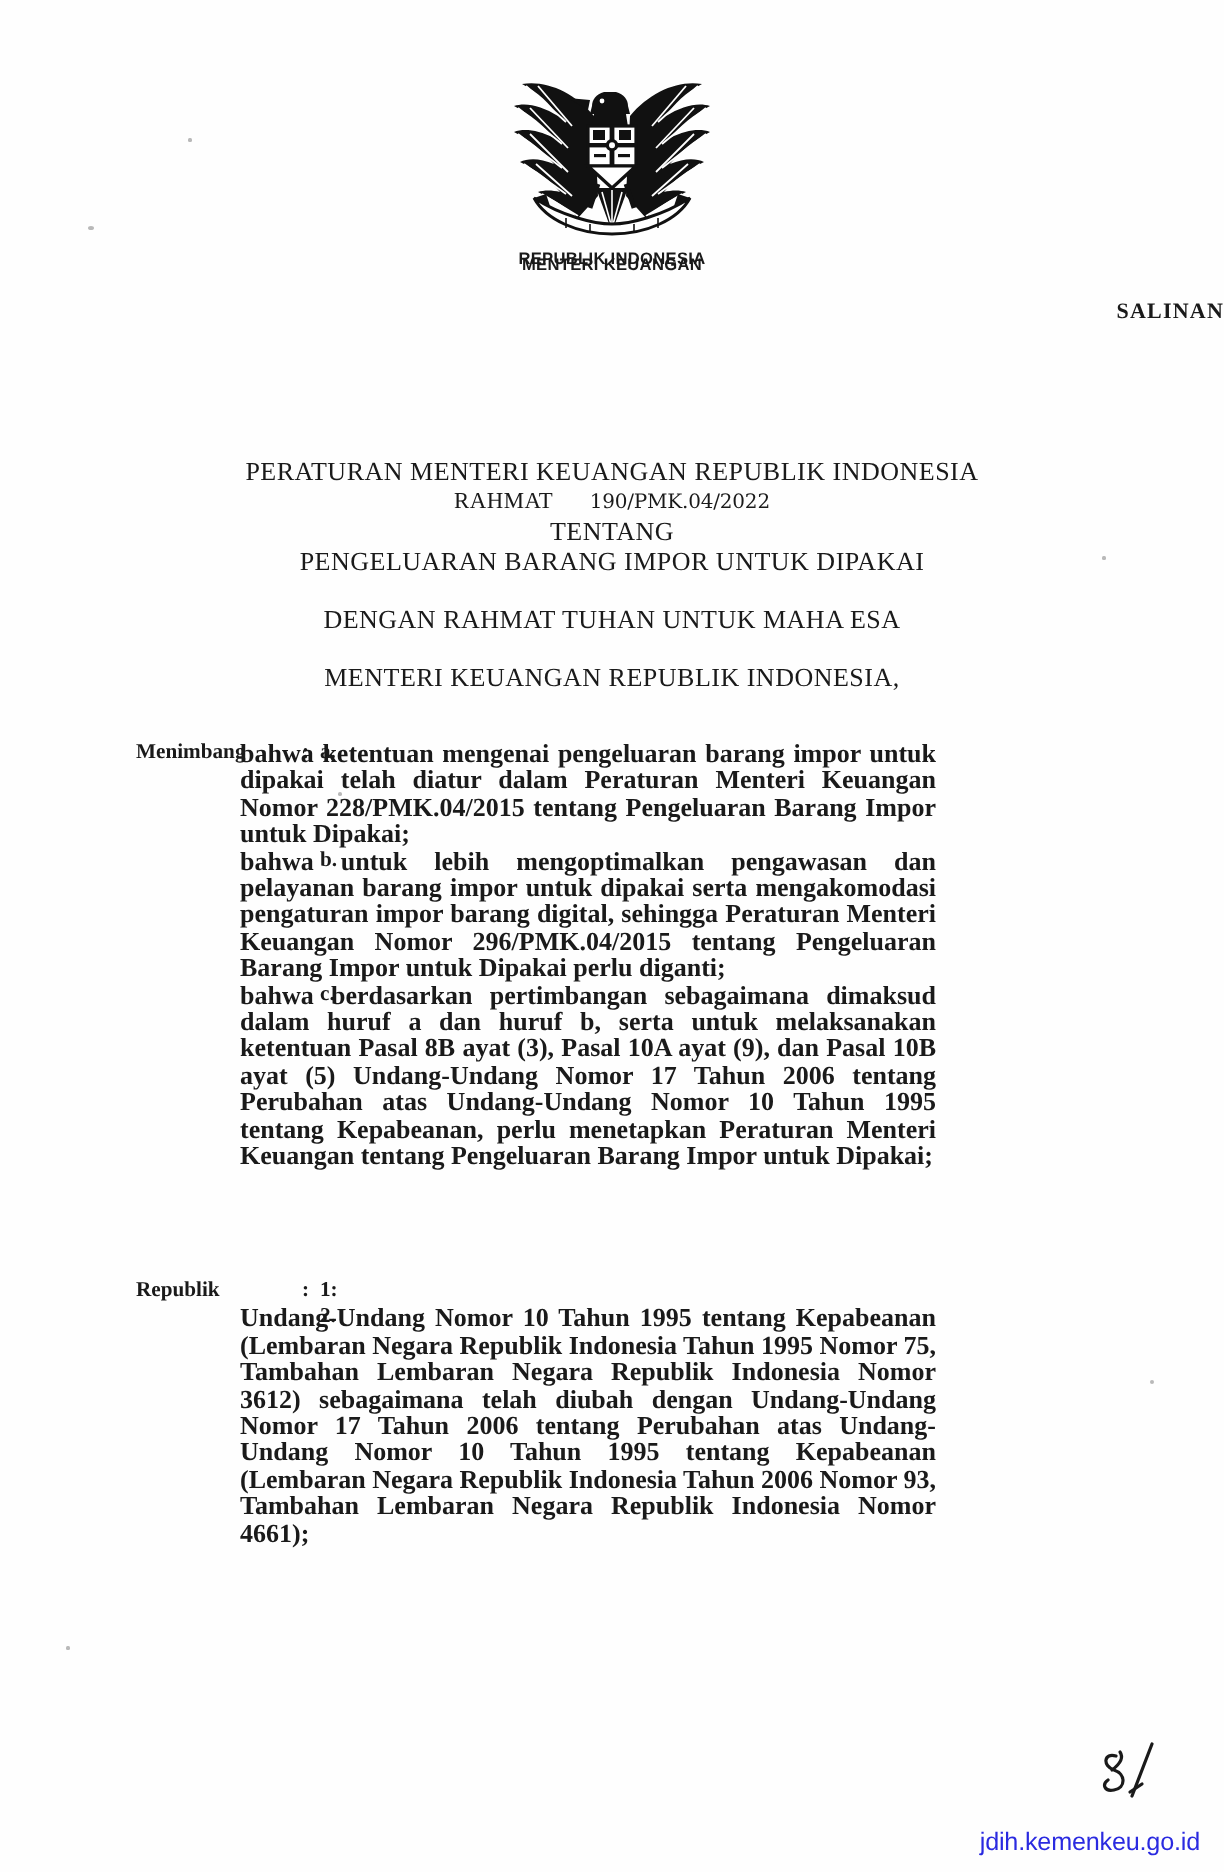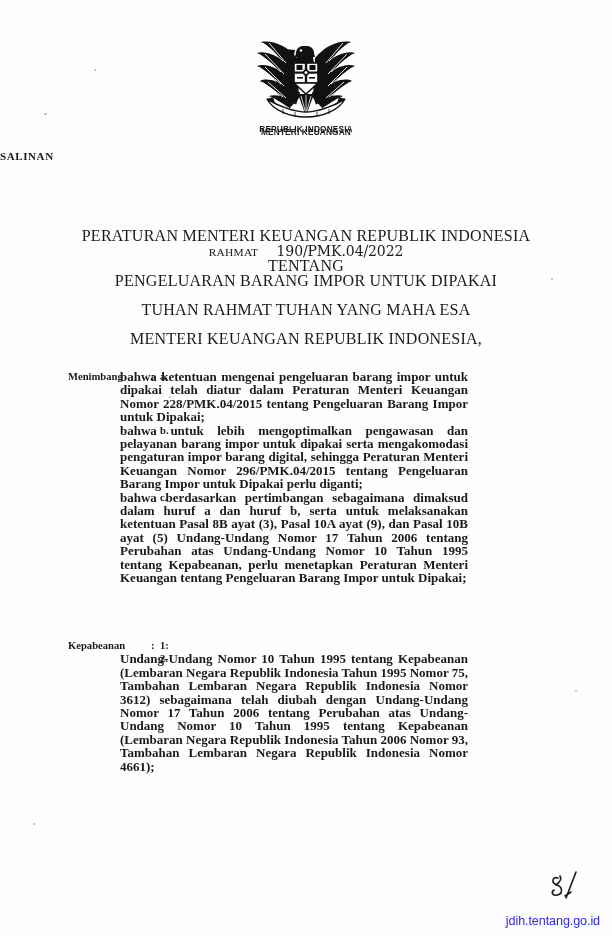--- a/index.html
+++ b/index.html
@@ -49,50 +49,50 @@
     letter-spacing: 0.15px;
     color: #1a1a1a;
   }
   .hdr-1 { top: 127px; }
   .hdr-2 { top: 124px; }
   .salinan {
     position: absolute;
     left: 0;
     width: 612px;
     top: 150px;
-    text-align: left;
+    text-align: right;
     font-family: "Liberation Serif", "DejaVu Serif", serif;
     font-weight: bold;
     font-size: 11px;
     letter-spacing: 0.6px;
   }
 
   
   .title-block {
     position: absolute;
     left: 0;
     width: 612px;
     top: 229px;
     text-align: center;
   }
   .title-line {
-    font-size: 16px;
+    font-size: 13px;
     line-height: 14.6px;
     letter-spacing: 0.25px;
     white-space: nowrap;
   }
   .nomor-line {
     font-size: 11.4px;
     line-height: 14.6px;
     letter-spacing: 0.25px;
     white-space: nowrap;
   }
   .nomor-num {
     font-family: "DejaVu Serif", "Liberation Serif", serif;
-    font-size: 14px;
+    font-size: 10px;
     letter-spacing: -0.1px;
     margin-left: 12px;
   }
   .gap-a { height: 15px; }
   .gap-b { height: 14px; }
 
   
   .clause {
     position: absolute;
     left: 0;
@@ -252,21 +252,21 @@
 
   <div class="title-block">
     <div class="title-line">PERATURAN MENTERI KEUANGAN REPUBLIK INDONESIA</div>
     <div class="nomor-line">
       <span>RAHMAT</span>&nbsp;
       <span class="nomor-num">190/PMK.04/2022</span>
     </div>
     <div class="title-line">TENTANG</div>
     <div class="title-line">PENGELUARAN BARANG IMPOR UNTUK DIPAKAI</div>
     <div class="gap-a"></div>
-    <div class="title-line">TUHAN RAHMAT TUHAN YANG MAHA ESA</div>
+    <div class="title-line">DENGAN RAHMAT TUHAN UNTUK MAHA ESA</div>
     <div class="gap-b"></div>
     <div class="title-line">MENTERI KEUANGAN REPUBLIK INDONESIA,</div>
   </div>
 
   <div class="clause" style="top:370px;">
 
     <div class="clause-row">
       <span class="lbl">Menimbang</span>
       <span class="colon">:</span>
       <span class="marker">a.</span>
@@ -281,36 +281,36 @@
     <div class="clause-row">
       <span class="marker">c.</span>
       <div class="para">bahwa berdasarkan pertimbangan sebagaimana dimaksud dalam huruf a dan huruf b, serta untuk melaksanakan ketentuan Pasal 8B ayat (3), Pasal 10A ayat (9), dan Pasal 10B ayat (5) Undang-Undang Nomor 17 Tahun 2006 tentang Perubahan atas Undang-Undang Nomor 10 Tahun 1995 tentang Kepabeanan, perlu menetapkan Peraturan Menteri Keuangan tentang Pengeluaran Barang Impor untuk Dipakai;</div>
     </div>
 
   </div>
 
   <div class="clause" style="top:639px;">
 
     <div class="clause-row">
-      <span class="lbl">Kepabeanan</span>
+      <span class="lbl">Republik</span>
       <span class="colon">:</span>
       <span class="marker">1:</span>
     </div>
 
     <div class="clause-row">
       <span class="marker">2.</span>
       <div class="para">Undang-Undang Nomor 10 Tahun 1995 tentang Kepabeanan (Lembaran Negara Republik Indonesia Tahun 1995 Nomor 75, Tambahan Lembaran Negara Republik Indonesia Nomor 3612) sebagaimana telah diubah dengan Undang-Undang Nomor 17 Tahun 2006 tentang Perubahan atas Undang-Undang Nomor 10 Tahun 1995 tentang Kepabeanan (Lembaran Negara Republik Indonesia Tahun 2006 Nomor 93, Tambahan Lembaran Negara Republik Indonesia Nomor 4661);</div>
     </div>
 
   </div>
 
   <svg class="hand-mark" viewBox="0 0 52 48">
     <g fill="none" stroke="#1a1a1a" stroke-width="1.6" stroke-linecap="round">
       <path d="M20 12 C14 10 13 17 19 19 C25 21 25 28 19 29 C14 30 13 26 16 24"></path>
       <path d="M18 19 C22 16 24 13 22 10"></path>
       <path d="M38 6 L28 32"></path>
       <path d="M27 30 L33 26"></path>
     </g>
   </svg>
 
-  <div class="watermark" style="color: rgb(42, 42, 224);">jdih.tentang.go.id</div>
+  <div class="watermark" style="color: rgb(42, 42, 224);">jdih.kemenkeu.go.id</div>
 
 </div>
 
 </body></html>

